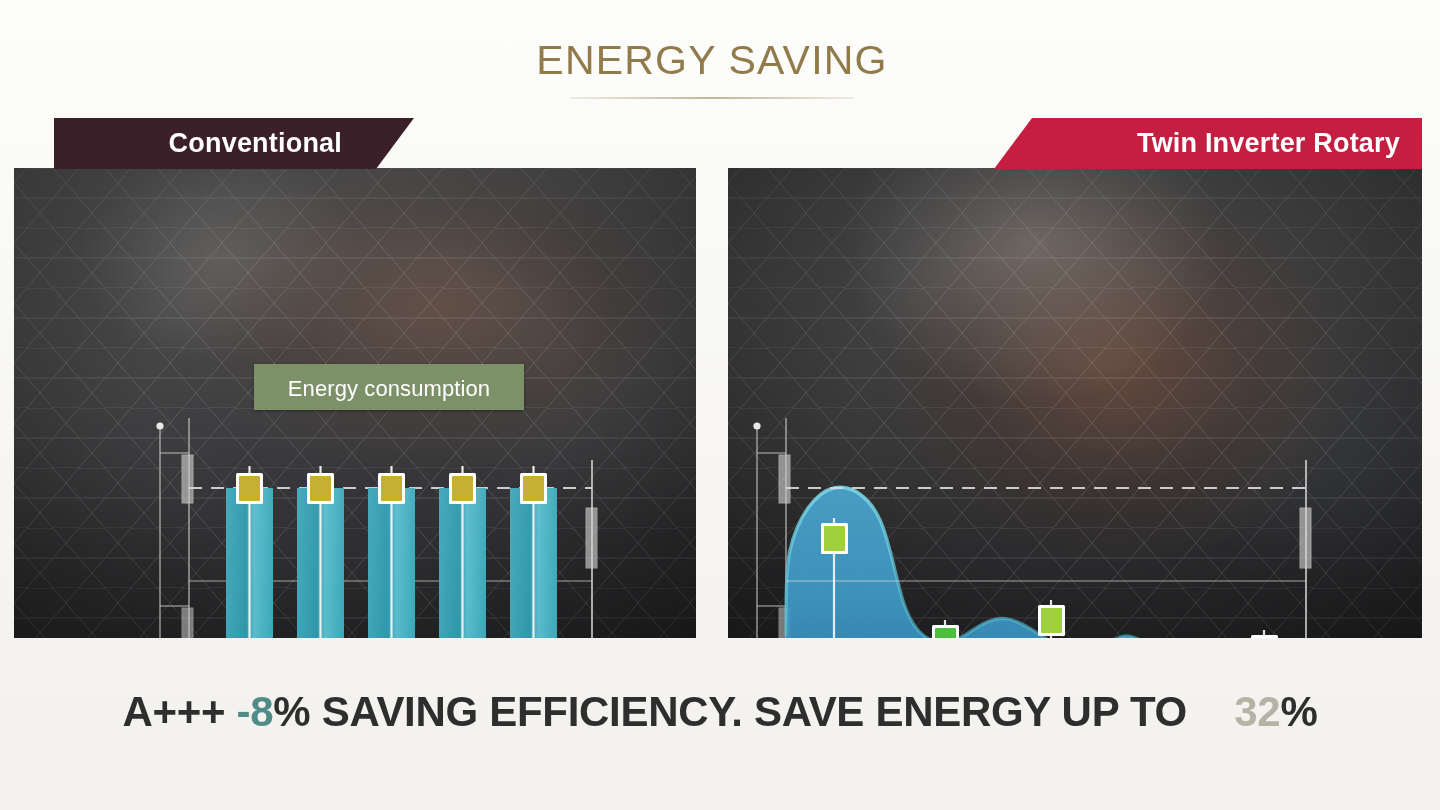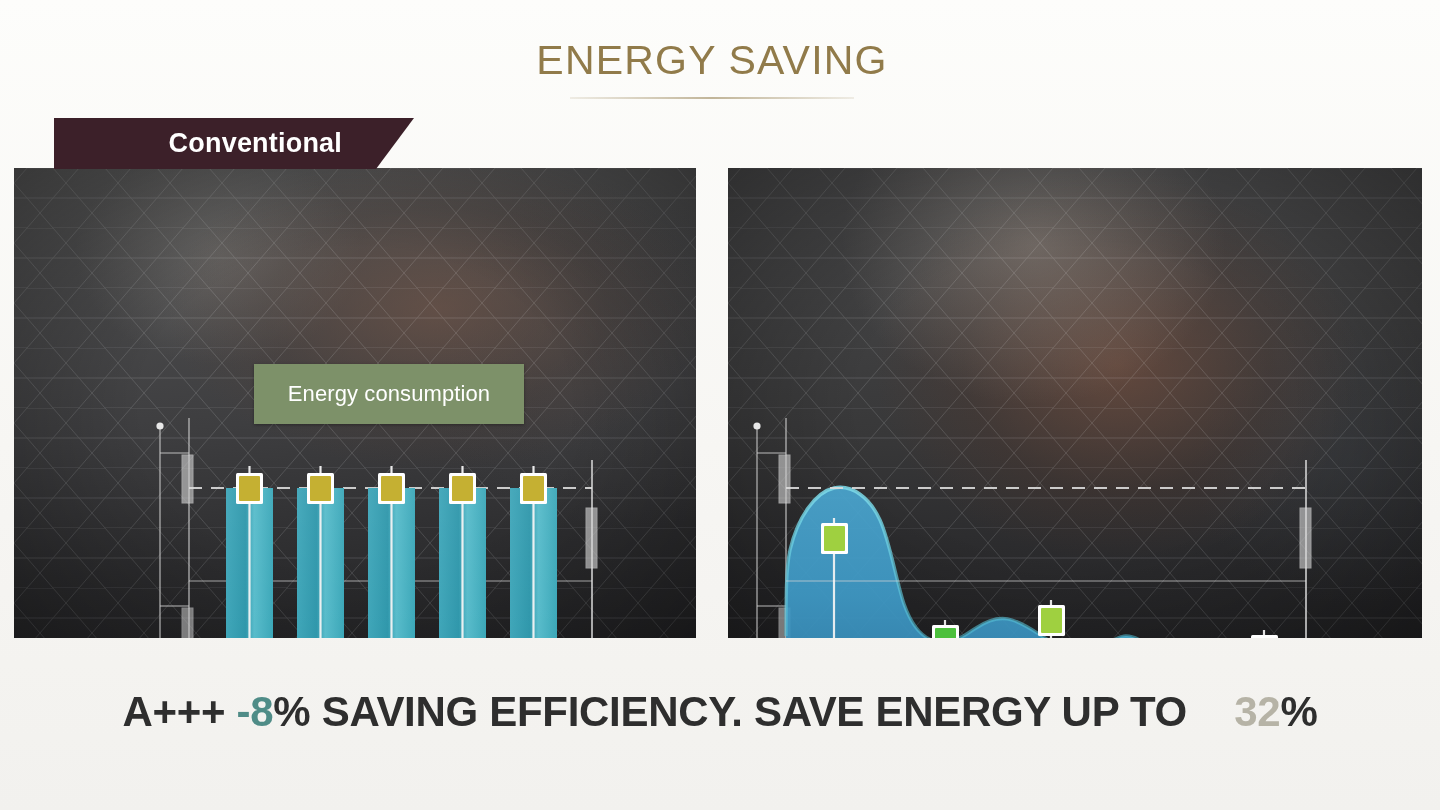--- a/index.html
+++ b/index.html
@@ -51,22 +51,22 @@
 
   
   .tab { position:absolute; top:118px; height:51px; display:flex; align-items:center; }
   #tab-left  { left:14px; width:360px; background:#3c2029; justify-content:flex-end; padding-right:72px;
                clip-path:polygon(0 0, 100% 0, calc(100% - 38px) 100%, 0 100%);margin-left:40px; }
   #tab-right { left:994px; width:428px; background:#c41e41; justify-content:flex-end; padding-right:22px;
                clip-path:polygon(38px 0, 100% 0, 100% 100%, 0 100%); }
   .tab-label { color:#fff; font-size:27px; font-weight:700; letter-spacing:.2px; white-space:nowrap; }
 
   
-  .chip { position:absolute; top:196px; height:60px; background:#7d9169;
-          display:flex; align-items:center; justify-content:center; padding:8px 22px;
+  .chip { position:absolute; top:196px; height:46px; background:#7d9169;
+          display:flex; align-items:flex-end; justify-content:center; padding:8px 22px;
           box-shadow:0 1px 3px rgba(0,0,0,.35); }
   .chip span { color:#fff; font-size:22px; font-weight:400; letter-spacing:.1px; white-space:nowrap; }
   #chip-left  { left:240px; width:270px; }
 
   
   .chart-svg { position:absolute; inset:0; }
 
   
   #footer { position:absolute; left:0; top:688px; width:1440px; text-align:center;
             font-size:42px; font-weight:700; letter-spacing:-.3px; color:#2e2e2e;
@@ -329,18 +329,21 @@
       <rect x="105" y="606" width="80" height="9" fill="#7a7a7a" opacity=".75"></rect>
       <rect x="105" y="606" width="80" height="9" fill="none" stroke="#bdbdbd" stroke-width="1" opacity=".7"></rect>
       <line x1="52" y1="612" x2="112" y2="612" stroke="#9a9a9a" stroke-width="3" opacity=".6"></line>
     </svg>
 
   </div>
 
   <div class="tab" id="tab-left">
     <span class="tab-label">Conventional</span>
   </div>
+  <div class="tab" id="tab-right">
+    <span class="tab-label">Twin Inverter Rotary</span>
+  </div>
 
   <div id="footer">
     <span>A+++ </span><span class="teal">-8</span><span>% SAVING EFFICIENCY.  SAVE ENERGY UP TO </span><span class="beige">32</span><span>%</span>
   </div>
 
 </div>
 
 </body></html>

